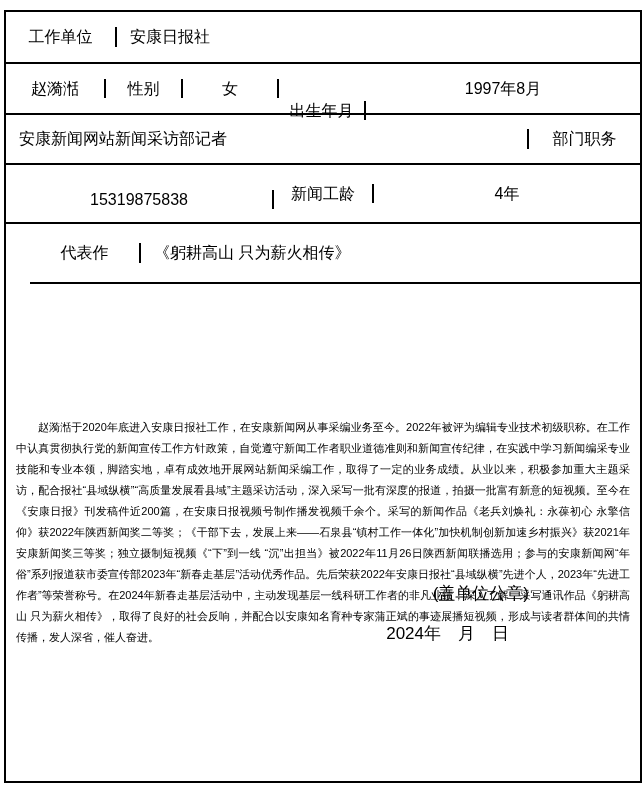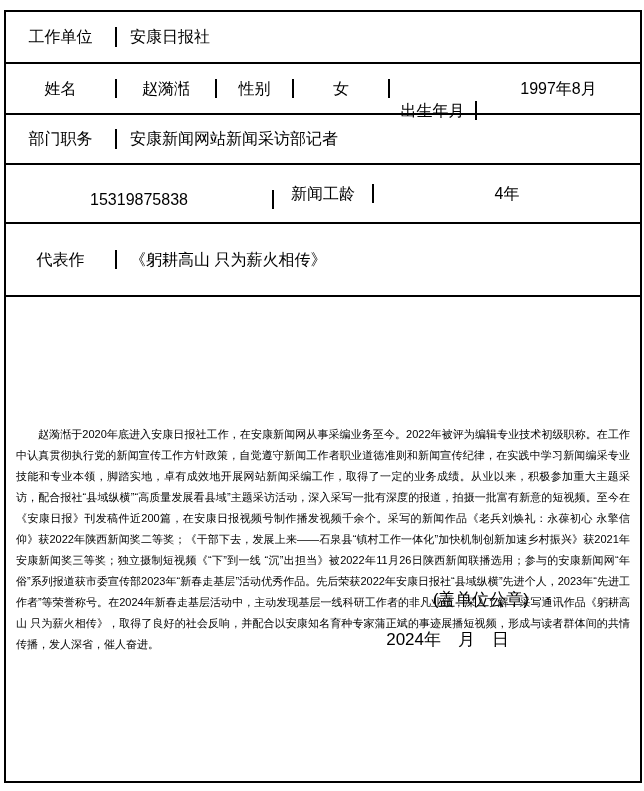--- a/index.html
+++ b/index.html
@@ -50,21 +50,21 @@
     overflow: hidden;
   }
   .cell:last-child { border-right: none; }
   .cell.label { justify-content: center; text-align: center; }
   .cell.value-left { justify-content: flex-start; padding-left: 13px; }
   .cell.value-center { justify-content: center; text-align: center; }
   .r1 { height: 52px; }
   .r2 { height: 51px; }
   .r3 { height: 50px; }
   .r4 { height: 59px; }
-  .r5 { height: 73px; }
+  .r5 { height: 60px; margin-left: 24px; }
   .w-label { width: 111px; flex: 0 0 111px; }
   .w-name  { width: 100px; flex: 0 0 100px; }
   .w-sexlb { width: 77px;  flex: 0 0 77px; }
   .w-sex   { width: 96px;  flex: 0 0 96px; }
   .w-birthlb { width: 87px; flex: 0 0 87px; margin-top: 44px; }
   .w-rest  { flex: 1 1 auto; }
   .w-phone { width: 268px; flex: 0 0 268px; margin-top: 12px; }
   .w-senlb { width: 100px; flex: 0 0 100px; }
   .reco-cell {
     box-sizing: border-box;
@@ -112,31 +112,30 @@
 
 <div class="page">
   <div class="form-table">
 
     <div class="row r1">
       <div class="cell label w-label">工作单位</div>
       <div class="cell value-left w-rest">安康日报社</div>
     </div>
 
     <div class="row r2">
-      <div class="cell label w-label">姓名</div>
       <div class="cell value-center w-name">赵漪湉</div>
       <div class="cell label w-sexlb">性别</div>
       <div class="cell value-center w-sex">女</div>
       <div class="cell label w-birthlb">出生年月</div>
       <div class="cell value-center w-rest">1997年8月</div>
     </div>
 
     <div class="row r3">
+      <div class="cell value-left w-rest">安康新闻网站新闻采访部记者</div>
       <div class="cell label w-label">部门职务</div>
-      <div class="cell value-left w-rest">安康新闻网站新闻采访部记者</div>
     </div>
 
     <div class="row r4">
       <div class="cell value-center w-phone">15319875838</div>
       <div class="cell label w-senlb">新闻工龄</div>
       <div class="cell value-center w-rest">4年</div>
     </div>
 
     <div class="row r5">
       <div class="cell label w-label">代表作</div>

